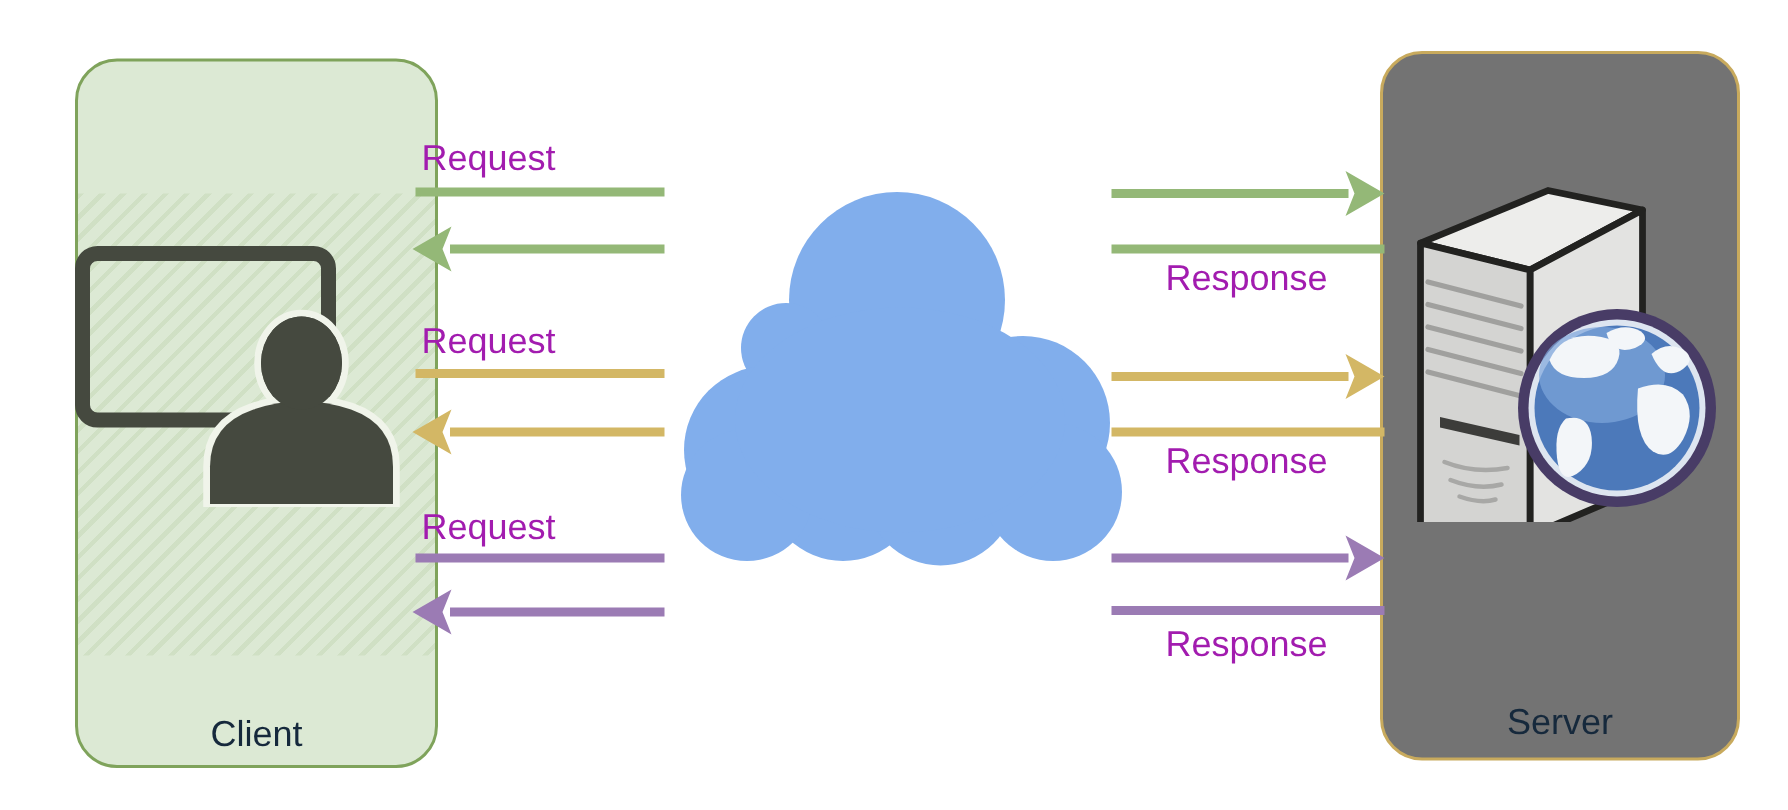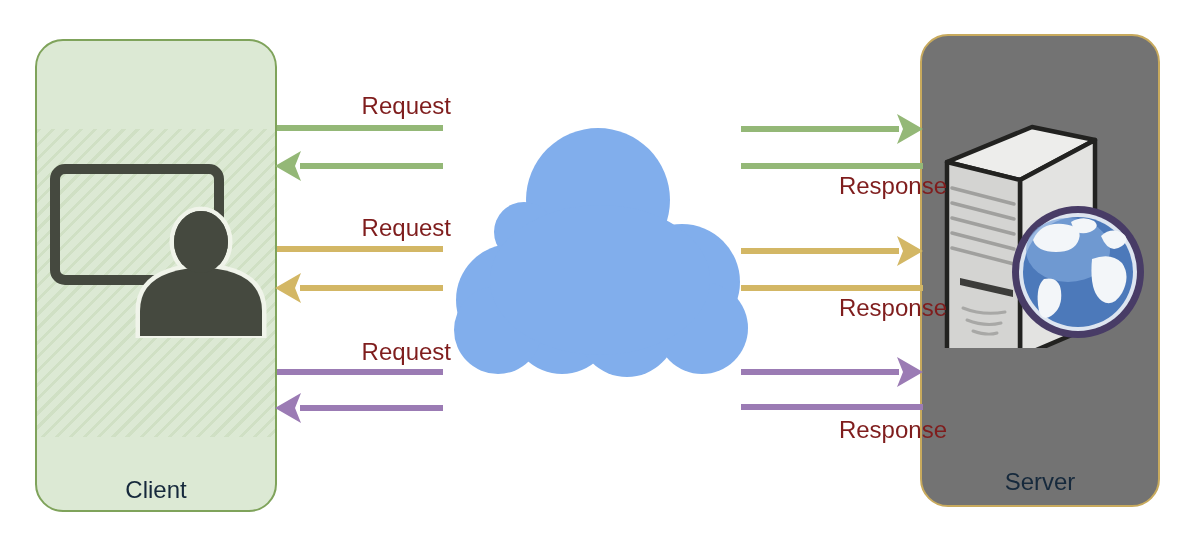--- a/index.html
+++ b/index.html
@@ -2,43 +2,43 @@
 <html><head>
 <meta charset="utf-8">
 <style>
   html,body { margin:0; padding:0; background:#ffffff; }
   .stage {
     position:relative; width:1192px; height:540px; overflow:hidden;
     font-family:"Liberation Sans", sans-serif; background:#ffffff;
   }
   .box { position:absolute; border-radius:28px; box-sizing:border-box; }
   .box.client {
-    left:35px; top:39px; width:242px; height:473px;
+    left:50px; top:39px; width:242px; height:473px;
     background:#dce9d4; border:2px solid #7fa35b;
   }
   .box.server {
     left:920px; top:34px; width:240px; height:473px;
     background:#737373; border:2px solid #c8aa5d;
   }
   .hatch {
     position:absolute; left:0; top:88px; width:100%; height:308px;
     background:repeating-linear-gradient(135deg,
       rgba(126,163,91,0.13) 0px, rgba(126,163,91,0.13) 3px,
       rgba(126,163,91,0) 3px, rgba(126,163,91,0) 10px);
   }
   .box-label {
     position:absolute; left:0; width:100%; text-align:center;
     font-size:24px; line-height:28px; color:#16293c;
   }
   .box.client .box-label { bottom:6px; }
   .box.server .box-label { bottom:9px; }
   .layer { position:absolute; left:0; top:0; }
   .flow-label {
-    position:absolute; width:170px; text-align:right;
-    font-size:24px; line-height:28px; color:#7f1d1d; white-space:nowrap;
+    position:absolute; width:170px; text-align:left;
+    font-size:24px; line-height:28px; color:#a21caf; white-space:nowrap;
   }
   .icon-svg { position:absolute; }
 </style>
 </head>
 <body>
 
 <div class="stage">
 
   <div class="box client">
     <div class="hatch"></div>

